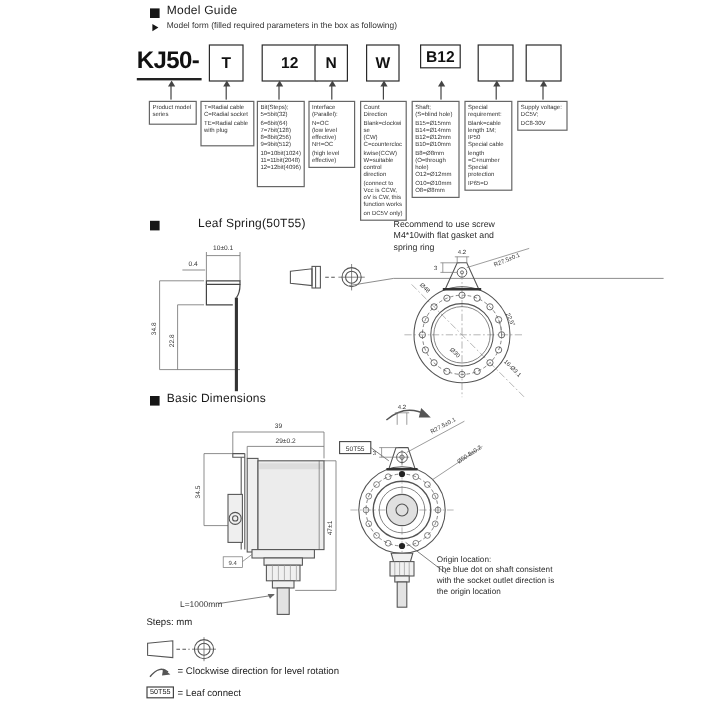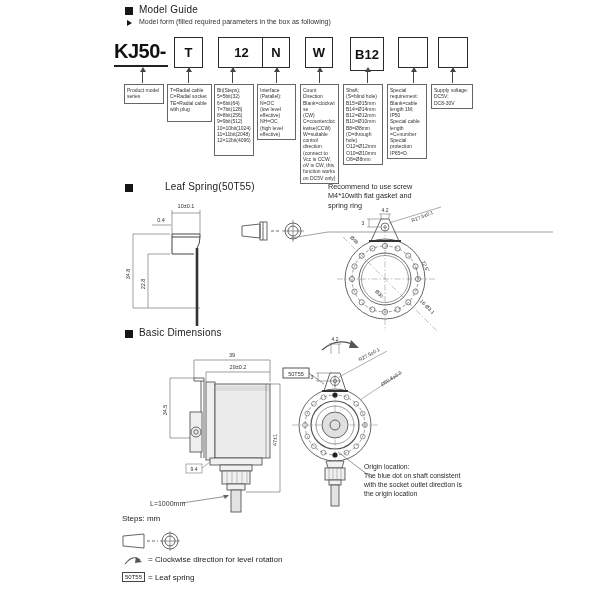--- a/index.html
+++ b/index.html
@@ -31,21 +31,21 @@
 <div class="abs sec-title" style="left:139px;top:4px;">Model Guide</div>
 <div class="abs tri" style="left:127px;top:20px;"></div>
 <div class="abs sub" style="left:139px;top:18px;">Model form (filled required parameters in the box as following)</div>
 
 <div class="abs prefix" style="left:114px;top:40px;text-align:center;">KJ50-</div>
 <div class="abs uline" style="left:114px;top:65px;width:54px;"></div>
 <div class="abs mbox" style="left:174px;top:37px;width:29px;height:31px;">T</div>
 <div class="abs mbox" style="left:218px;top:37px;width:47px;height:31px;">12</div>
 <div class="abs mbox" style="left:262px;top:37px;width:28px;height:31px;">N</div>
 <div class="abs mbox" style="left:305px;top:37px;width:28px;height:31px;">W</div>
-<div class="abs mbox" style="left:350px;top:37px;width:34px;height:34px;">B12</div>
+<div class="abs mbox" style="left:350px;top:37px;width:34px;height:20px;">B12</div>
 <div class="abs mbox" style="left:398px;top:37px;width:30px;height:31px;"></div>
 <div class="abs mbox" style="left:438px;top:37px;width:30px;height:31px;"></div>
 
 <div class="abs up-arrow" style="left:142px;top:71px;height:12px;"></div>
 <div class="abs up-arrow" style="left:188px;top:71px;height:12px;"></div>
 <div class="abs up-arrow" style="left:232px;top:71px;height:12px;"></div>
 <div class="abs up-arrow" style="left:276px;top:71px;height:12px;"></div>
 <div class="abs up-arrow" style="left:319px;top:71px;height:12px;"></div>
 <div class="abs up-arrow" style="left:367px;top:71px;height:12px;"></div>
 <div class="abs up-arrow" style="left:413px;top:71px;height:12px;"></div>
@@ -359,13 +359,13 @@
   </g>
 </svg>
 
 <svg class="abs" style="left:122px;top:553px;" width="22" height="14" viewBox="0 0 22 14">
   <path d="M3,11 Q11,1 18,7" stroke="#555" stroke-width="1.2" fill="none"></path>
   <polygon points="20,9 14,4 13,10" fill="#555"></polygon>
 </svg>
 <div class="abs legend-text" style="left:148px;top:555px;">= Clockwise direction for level rotation</div>
 
 <div class="abs tagbox" style="left:122px;top:572px;">50T55</div>
-<div class="abs legend-text" style="left:148px;top:573px;">= Leaf spring</div>
+<div class="abs legend-text" style="left:148px;top:573px;">= Leaf connect</div>
 
 </body></html>

